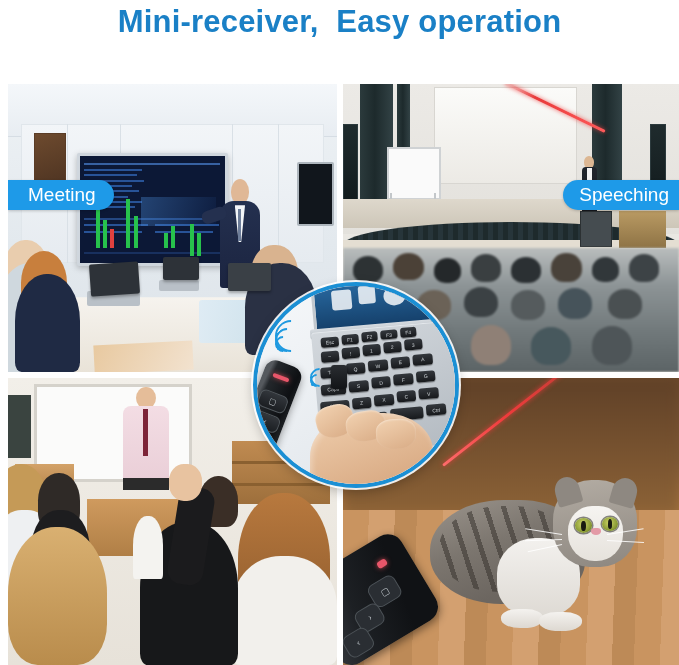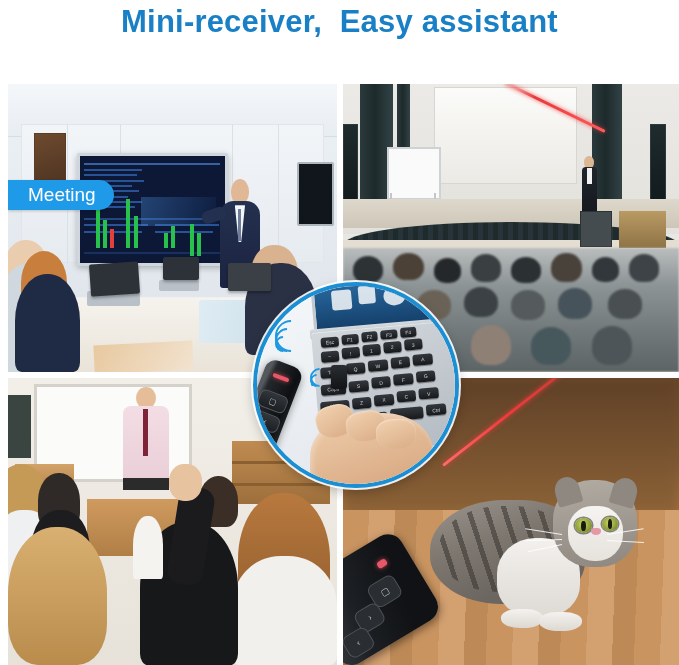--- a/index.html
+++ b/index.html
@@ -235,21 +235,21 @@
     box-shadow:0 1px 3px rgba(0,0,0,.2);
     white-space:nowrap;
   }
   .badge-meeting{left:0;top:96px;padding:0 18px 0 20px;border-radius:0 16px 16px 0;}
   .badge-speeching{right:0;top:96px;padding:0 10px 0 16px;border-radius:16px 0 0 16px;}
 </style>
 </head>
 <body>
 
 <div class="header">
-  <h1 class="title">Mini-receiver,  Easy assistant</h1>
+  <h1 class="title">Mini-receiver,  Easy operation</h1>
 </div>
 
 <div class="grid">
 
   <div class="panel p-tl">
     <div class="scene">
       <div class="mt-wall"></div>
       <div class="mt-ceil"></div>
       <div class="mt-panelwall"></div>
       <div class="mt-seam" style="left:18%"></div>
@@ -354,20 +354,21 @@
         <div class="sp-head" style="left:50%;top:34%;width:10%;height:24%;background:#555b5d"></div>
         <div class="sp-head" style="left:64%;top:32%;width:10%;height:25%;background:#46535a"></div>
         <div class="sp-head" style="left:79%;top:33%;width:10%;height:24%;background:#4a5052"></div>
         <div class="sp-head" style="left:2%;top:62%;width:12%;height:30%;background:#55504a"></div>
         <div class="sp-head" style="left:20%;top:64%;width:12%;height:30%;background:#3f4649"></div>
         <div class="sp-head" style="left:38%;top:62%;width:12%;height:32%;background:#8f8076"></div>
         <div class="sp-head" style="left:56%;top:64%;width:12%;height:30%;background:#47585d"></div>
         <div class="sp-head" style="left:74%;top:63%;width:12%;height:31%;background:#4e5558"></div>
       </div>
     </div>
+    <div class="badge badge-speeching">Speeching</div>
   </div>
 
   <div class="panel p-bl">
     <div class="scene">
       <div class="tc-bg"></div>
       <div class="tc-blackboard"></div>
       <div class="tc-white"></div>
       <div class="tc-shelf">
         <div class="tc-shelf-l" style="top:32%"></div>
         <div class="tc-shelf-l" style="top:66%"></div>

